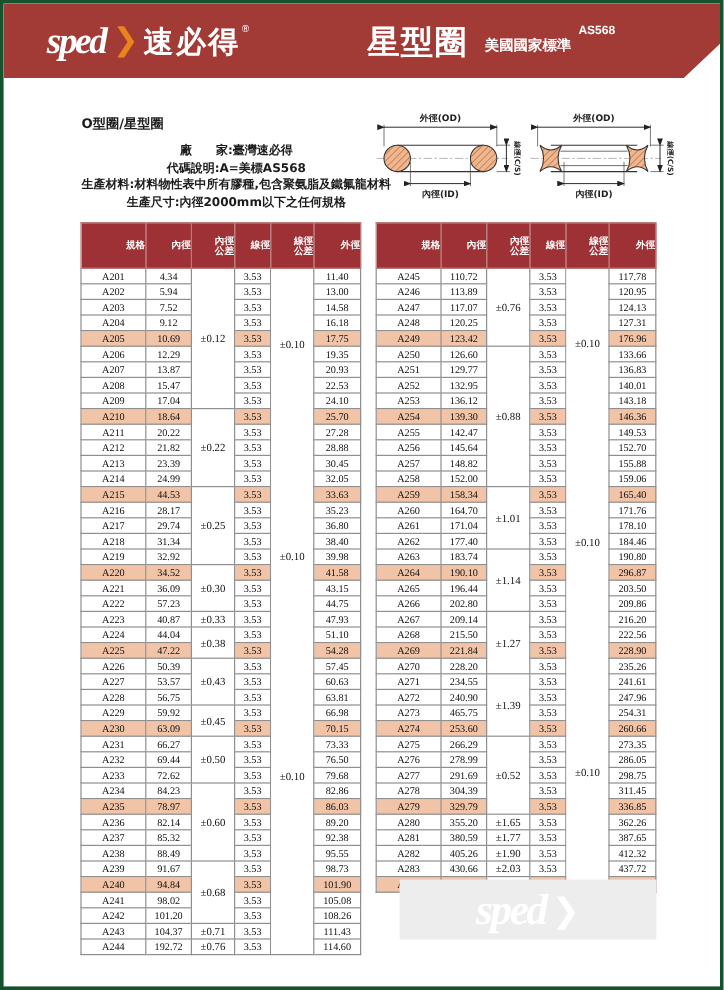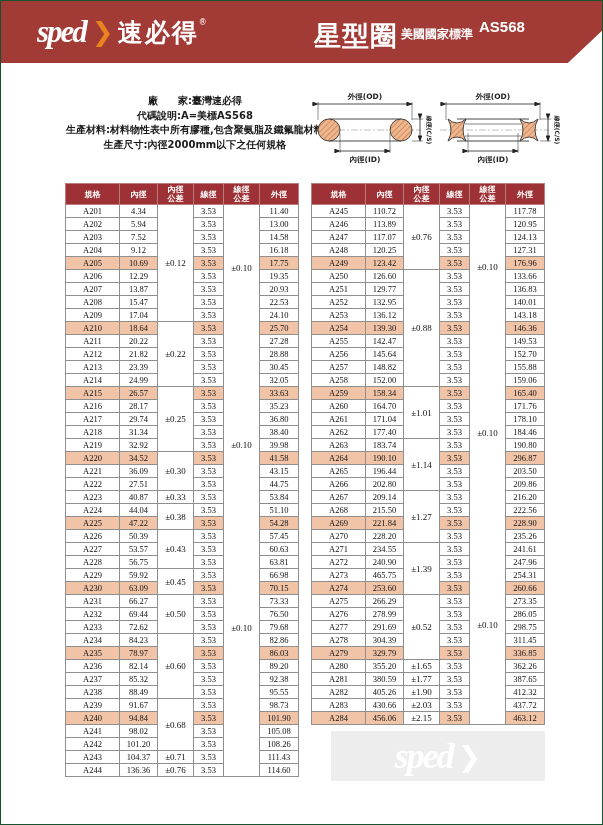--- a/index.html
+++ b/index.html
@@ -1,50 +1,50 @@
 <!DOCTYPE html>
 <html><head>
 <meta charset="utf-8">
 <style>
   * { margin:0; padding:0; box-sizing:border-box; }
   body { background:#888; font-family:"DejaVu Sans","Liberation Sans",sans-serif; }
   .page { position:relative; width:603px; height:825px; background:#fff; margin:0 auto;
-          border:1px solid #14532d; overflow:hidden; }
+          border:3px solid #14532d; overflow:hidden; }
 
   
   .banner { position:absolute; left:0; top:0; width:603px; height:62px; background:#a23a35;
             clip-path:polygon(0 0,100% 0,100% 45%,94% 100%,0 100%); }
   .logo { position:absolute; left:36px; top:13px; display:flex; align-items:center; color:#fff; }
   .logo-latin { font-family:"Liberation Serif",serif; font-style:italic; font-weight:bold;
                 font-size:31px; letter-spacing:-2px; }
   .logo-arrow { color:#e8831d; font-size:26px; font-weight:900; margin:0 4px 0 6px; line-height:1; }
   .logo-cn { font-size:25px; font-weight:900; letter-spacing:2px; }
   .logo-reg { font-size:8px; vertical-align:top; position:relative; top:-10px; }
-  .banner-title { position:absolute; left:313px; top:17px; color:#fff; display:flex; align-items:center; }
+  .banner-title { position:absolute; left:303px; top:17px; color:#fff; display:flex; align-items:flex-end; }
   .title-main { font-size:27px; font-weight:900; letter-spacing:1px; line-height:1; }
-  .title-sub { font-size:12px; font-weight:900; margin:0 6px 2px 3px; }
-  .title-std { font-size:15px; font-weight:900; margin-bottom:18px; font-family:"Liberation Sans",sans-serif; }
+  .title-sub { font-size:12px; font-weight:900; margin:0 6px 2px 14px; }
+  .title-std { font-size:10px; font-weight:900; margin-bottom:18px; font-family:"Liberation Sans",sans-serif; }
 
   
   .intro { position:absolute; left:65px; top:93px; color:#1c1c1c; }
   .intro-heading { font-size:11px; font-weight:900; margin-bottom:8px; }
   .intro-line { font-size:10px; font-weight:600; line-height:14.6px;text-align:center; }
 
   
   .diagram { position:absolute; top:88px; }
   #diagram-oring { left:310px; }
   #diagram-xring { left:438px; }
   .diagram text { font-family:"DejaVu Sans",sans-serif; fill:#222; }
 
   
   .spec-table { position:absolute; top:182px; border-collapse:collapse; table-layout:fixed; }
   #left-table { left:64px; }
   #right-table { left:310px; }
   .spec-table th { background:#9e3136; color:#fff; font-size:8px; font-weight:bold;
-                   border:1px solid #b87d7a; height:21px; line-height:9px; padding:0; }
+                   border:1px solid #b87d7a; height:38px; line-height:9px; padding:0;text-align:right; }
   .spec-table td { border:1px solid #8f8f8f; height:13px; padding:0; text-align:center;
                    font-family:"Liberation Serif","DejaVu Serif",serif; font-size:8.5px;
                    line-height:12px; color:#111; background:#fff; }
   .spec-table td.hl { background:#f2c4a7; }
   .spec-table td.tol { font-size:9px; }
   .spec-table td.cstol { position:relative; }
   .cstol-label { position:absolute; left:0; right:0; transform:translateY(-50%);
                  font-size:9px; font-family:"Liberation Serif","DejaVu Serif",serif; }
 
   
@@ -70,20 +70,21 @@
     <span class="logo-cn">速必得</span>
     <span class="logo-reg">®</span>
   </div>
   <div class="banner-title">
     <span class="title-main">星型圈</span>
     <span class="title-sub">美國國家標準</span>
     <span class="title-std">AS568</span>
   </div>
 
   <div class="intro">
+    <div class="intro-heading">O型圈/星型圈</div>
     <div class="intro-line">廠　　家:臺灣速必得</div>
     <div class="intro-line">代碼說明:A=美標AS568</div>
     <div class="intro-line">生產材料:材料物性表中所有膠種,包含聚氨脂及鐵氟龍材料</div>
     <div class="intro-line">生產尺寸:內徑2000mm以下之任何規格</div>
   </div>
 
   <svg id="diagram-oring" class="diagram" width="127" height="82" viewBox="0 0 127 82">
     <defs>
       <pattern id="h1" width="4" height="4" patternUnits="userSpaceOnUse" patternTransform="rotate(45)">
         <rect width="4" height="4" fill="#f0b68d"></rect>
@@ -250,21 +251,21 @@
           <td>30.45</td>
         </tr>
         <tr>
           <td>A214</td>
           <td>24.99</td>
           <td>3.53</td>
           <td>32.05</td>
         </tr>
         <tr>
           <td class="hl">A215</td>
-          <td class="hl">26.57</td>
+          <td class="hl">44.53</td>
           <td class="tol" rowspan="5">±0.25</td>
           <td class="hl">3.53</td>
           <td class="hl">33.63</td>
         </tr>
         <tr>
           <td>A216</td>
           <td>28.17</td>
           <td>3.53</td>
           <td>35.23</td>
         </tr>
@@ -294,30 +295,30 @@
           <td class="hl">41.58</td>
         </tr>
         <tr>
           <td>A221</td>
           <td>36.09</td>
           <td>3.53</td>
           <td>43.15</td>
         </tr>
         <tr>
           <td>A222</td>
-          <td>27.51</td>
+          <td>57.23</td>
           <td>3.53</td>
           <td>44.75</td>
         </tr>
         <tr>
           <td>A223</td>
           <td>40.87</td>
           <td class="tol" rowspan="1">±0.33</td>
           <td>3.53</td>
-          <td>53.84</td>
+          <td>47.93</td>
         </tr>
         <tr>
           <td>A224</td>
           <td>44.04</td>
           <td class="tol" rowspan="2">±0.38</td>
           <td>3.53</td>
           <td>51.10</td>
         </tr>
         <tr>
           <td class="hl">A225</td>
@@ -434,21 +435,21 @@
         </tr>
         <tr>
           <td>A243</td>
           <td>104.37</td>
           <td class="tol" rowspan="1">±0.71</td>
           <td>3.53</td>
           <td>111.43</td>
         </tr>
         <tr>
           <td>A244</td>
-          <td>136.36</td>
+          <td>192.72</td>
           <td class="tol" rowspan="1">±0.76</td>
           <td>3.53</td>
           <td>114.60</td>
         </tr>
       </tbody>
     </table>
   <table id="right-table" class="spec-table">
       <colgroup>
         <col style="width: 54px;">
         <col style="width: 38px;">

